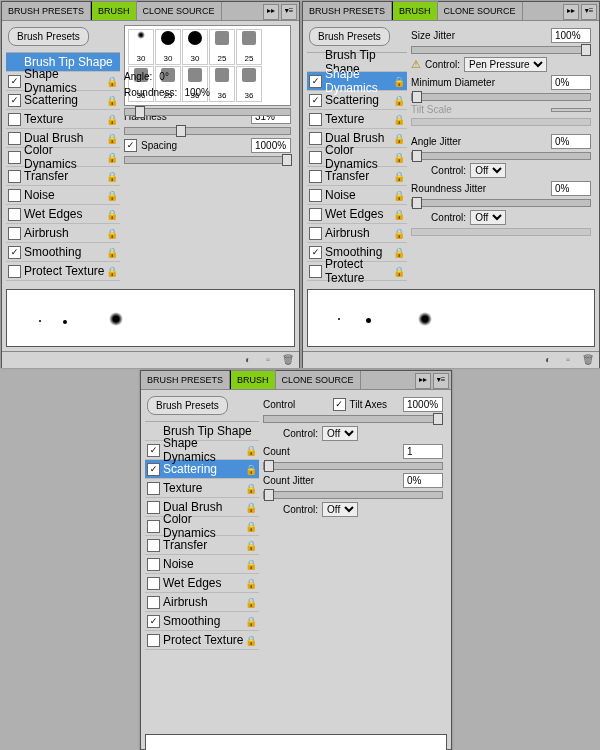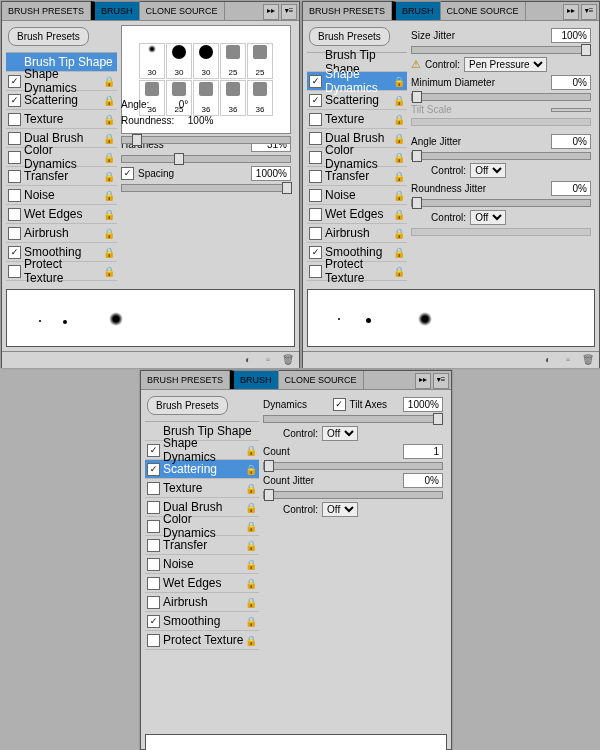--- a/index.html
+++ b/index.html
@@ -1,43 +1,43 @@
 <!DOCTYPE html>
 <html><head>
 <meta charset="utf-8">
 <style>
 body{margin:0;background:#b0b0b0;font-family:Tahoma,Arial,sans-serif;font-size:10px;color:#000;width:600px;height:750px;position:relative;overflow:hidden}
 .panel{position:absolute;background:#d4d4d4;border:1px solid #555;box-shadow:0 0 2px rgba(0,0,0,0.3)}
 .tabbar{display:flex;background:#b8b8b8;height:18px;align-items:flex-end;border-bottom:1px solid #888}
 .tab{padding:2px 6px;font-size:9px;background:#b8b8b8;border-right:1px solid #888;cursor:pointer;height:14px;line-height:14px}
-.tab.active{background:#0369a1;border-top:1px solid #888;border-left:4px solid #000000}
+.tab.active{background:#84cc16;border-top:1px solid #888;border-left:1px solid #000000}
 .tab-spacer{flex:1}
 .tab-btns{display:flex;gap:2px;padding-right:2px}
 .tab-btn{width:14px;height:14px;background:#c8c8c8;border:1px solid #888;font-size:8px;line-height:12px;text-align:center;cursor:pointer}
 .content{display:flex;padding:4px}
 .sidebar{width:114px}
 .preset-btn{background:#e0e0e0;border:1px solid #888;border-radius:8px;padding:3px 8px;font-size:10px;margin:2px 0 6px 2px;cursor:pointer;display:inline-block}
 .opt-list{border-top:1px solid #aaa}
 .opt{display:flex;align-items:center;height:18px;padding:0 2px;border-bottom:1px solid #bbb;cursor:pointer}
 .opt.selected{background:#4a90d9;color:#fff}
 .opt .chk{width:11px;height:11px;border:1px solid #666;background:#fff;margin-right:3px;font-size:9px;line-height:10px;text-align:center;color:#000}
 .opt .chk.hidden{visibility:hidden}
 .opt .label{flex:1;font-size:12px}
 .opt .lock{width:12px;color:#555;font-size:10px}
 .main{flex:1;padding:0 4px;font-size:10px}
 .row{display:flex;align-items:center;margin:3px 0;gap:4px}
 .row .lbl{flex:0 0 auto}
-.val{background:#fff;border:1px solid #888;padding:1px 3px;min-width:32px;text-align:right;font-size:10px}
+.val{background:#fff;border:1px solid #888;padding:1px 3px;min-width:32px;font-size:10px}
 .slider{height:6px;background:#c0c0c0;border:1px solid #888;position:relative;margin:2px 0}
 .slider .thumb{position:absolute;top:-3px;width:8px;height:10px;background:#e0e0e0;border:1px solid #555}
 .preview{background:#fff;border:1px solid #555;margin:4px;height:56px;position:relative}
 .dot{position:absolute;border-radius:50%;background:#000}
 .footer{display:flex;justify-content:flex-end;gap:6px;padding:2px 4px;border-top:1px solid #888;background:#d4d4d4}
 .foot-icon{width:14px;height:12px;font-size:10px;color:#555;cursor:pointer;text-align:center}
-.brush-grid{display:grid;grid-template-columns:repeat(5,26px);gap:1px;background:#fff;border:1px solid #888;padding:17px;max-height:76px;overflow:hidden}
+.brush-grid{display:grid;grid-template-columns:repeat(5,26px);gap:1px;background:#fff;border:1px solid #888;padding:3px;max-height:76px;overflow:hidden}
 .brush-cell{width:26px;height:36px;border:1px solid #ccc;display:flex;flex-direction:column;align-items:center;justify-content:space-between;font-size:8px;padding:1px;box-sizing:border-box}
 .brush-icon{width:14px;height:14px;border-radius:50%;background:#000}
 .brush-icon.soft{background:radial-gradient(circle,#000 20%,transparent 70%)}
 .brush-icon.special{background:#888;border-radius:2px}
 .angle-circle{width:52px;height:52px;border:1px solid #000;border-radius:50%;position:relative;background:#fff}
 .angle-circle::before{content:"";position:absolute;left:0;right:0;top:50%;border-top:1px solid #000}
 .angle-circle::after{content:"";position:absolute;top:0;bottom:0;left:50%;border-left:1px solid #000}
 .angle-arrow{position:absolute;right:-5px;top:50%;transform:translateY(-50%);font-size:10px}
 select{font-size:10px;border:1px solid #888;background:#eee;height:15px}
 .warn-icon{color:#a80;font-size:11px}
@@ -424,21 +424,21 @@
           </div>
         <div class="opt">
             <span class="chk"></span>
             <span class="label">Protect Texture</span>
             <span class="lock">🔒</span>
           </div>
       </div>
     </div>
     <div class="main">
       <div class="row">
-          <span class="lbl">Dynamics</span>
+          <span class="lbl">Control</span>
           <span style="flex:1"></span>
           <span class="chk" style="width:11px;height:11px;border:1px solid #666;background:#fff;font-size:9px;text-align:center">✓</span>
           <span>Tilt Axes</span>
           <span style="width:8px"></span>
           <span class="val">1000%</span>
         </div>
       <div class="slider">
           <div class="thumb" style="left:95%"></div>
         </div>
       <div class="row" style="padding-left:20px">

